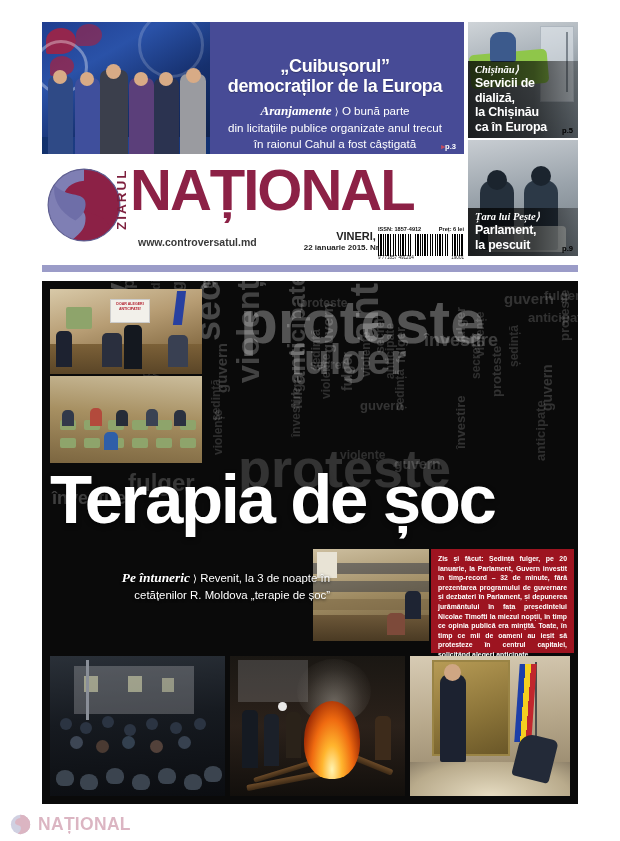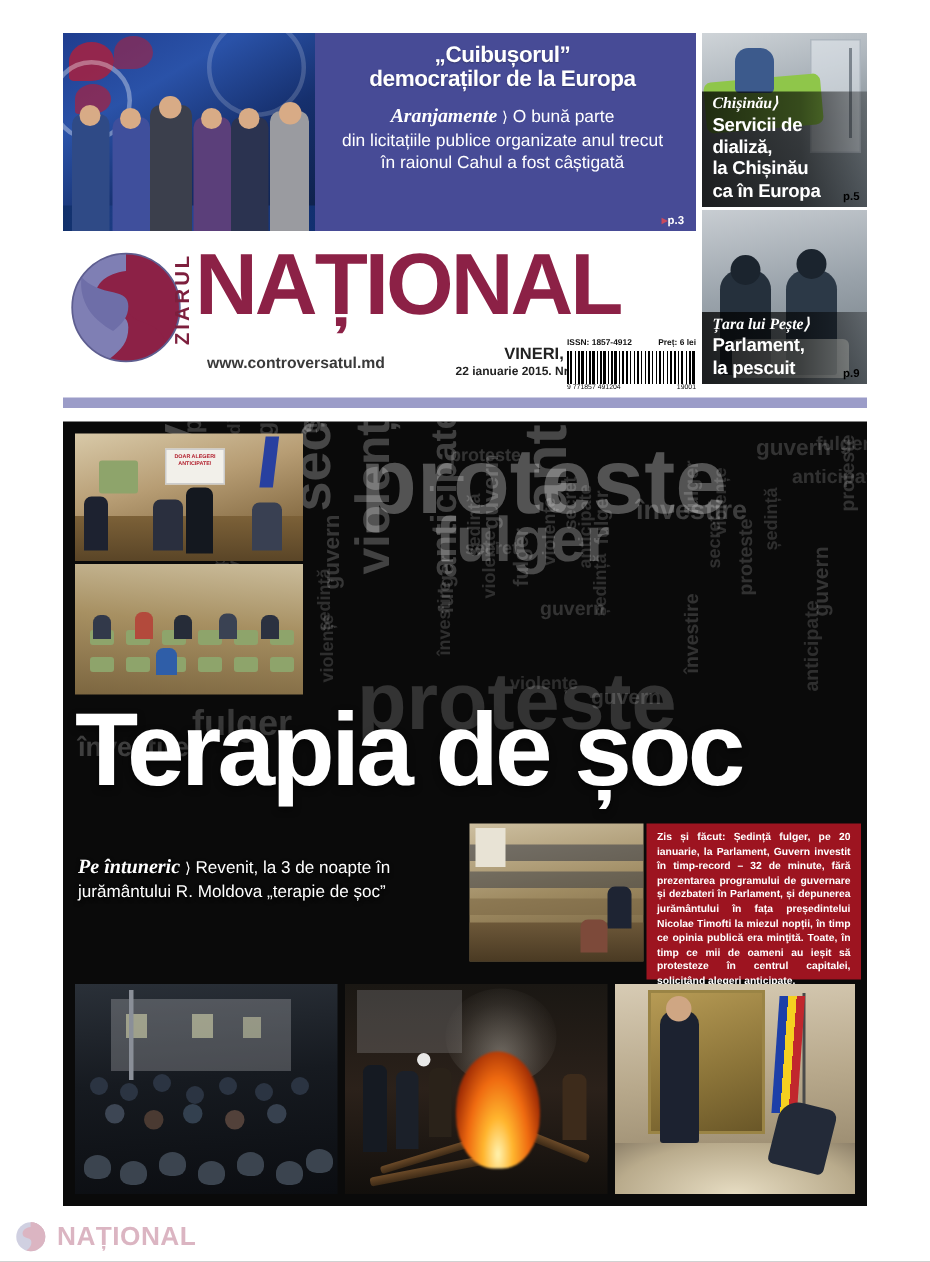--- a/index.html
+++ b/index.html
@@ -38,22 +38,22 @@
   }
   .bp-band {
     position:absolute; left:0; bottom:0; width:100%; height:17px;
     background: linear-gradient(90deg,#11306b,#27489a 40%,#113070);
   }
   .banner-text {
     flex: 1; padding: 7px 10px 6px 6px;
     color: #fff; text-align: center; position: relative;
   }
   .banner-title {
-    font-size: 15px; font-weight: bold; line-height: 1.09;
-    letter-spacing: -.3px; text-shadow: 0 1px 1px rgba(0,0,0,.28);
+    font-size: 18px; font-weight: bold; line-height: 1.09;
+    letter-spacing: -.3px; text-shadow: 0 1px 1px rgba(0,0,0,.28); margin-top: 28px;
   }
   .banner-kicker {
     margin-top: 6px; font-size: 11.6px; line-height: 1.36;
   }
   .banner-kicker .lbl {
     font-family: "Liberation Serif", serif;
     font-style: italic; font-weight: bold; font-size: 13.2px;
   }
   .banner-kicker .arw { font-size: 10px; }
   .pgref {
@@ -235,21 +235,21 @@
   .headline {
     position: absolute; left: 8px; top: 186px; width: 524px;
     font-size: 69px; font-weight: bold; color: #ffffff;
     letter-spacing: -2.4px; line-height: .96;
     text-align: left;
     text-shadow: 0 2px 5px rgba(0,0,0,.55);
   }
 
   .subhead {
     position: absolute; left: 10px; top: 287px; width: 278px;
-    color: #fff; text-align: left; font-size: 11.4px; line-height: 1.42;
+    color: #fff; text-align: right; font-size: 11.4px; line-height: 1.42;
     text-shadow: 0 1px 3px rgba(0,0,0,.9);
   }
   .subhead .lbl {
     font-family:"Liberation Serif", serif; font-style: italic;
     font-weight: bold; font-size: 13.4px;
   }
   .subhead .arw { font-size: 10px; }
 
   .redbox {
     position: absolute; left: 389px; top: 268px;
@@ -551,21 +551,21 @@
     </div>
 
     <div class="headline">Terapia de șoc</div>
 
     <div class="subhead">
       <div>
         <span class="lbl">Pe întuneric</span>
         <span class="arw">⟩</span>
         <span>Revenit, la 3 de noapte în</span>
       </div>
-      <div>jurământului R. Moldova „terapie de șoc”</div>
+      <div>cetățenilor R. Moldova „terapie de șoc”</div>
     </div>
 
     <div class="redbox">
       <p>Zis și făcut: Ședință fulger, pe 20 ianuarie, la Parlament, Guvern investit în timp-record – 32 de minute, fără prezentarea programului de guvernare și dezbateri în Parlament, și depunerea jurământului în fața președintelui Nicolae Timofti la miezul nopții, în timp ce opinia publică era minţită. Toate, în timp ce mii de oameni au ieșit să protesteze în centrul capitalei, solicitând alegeri anticipate.</p>
       <div class="rb-pg">
         ▸ <span>p.2 şi 4</span>
       </div>
     </div>
 
     <div class="botrow">

